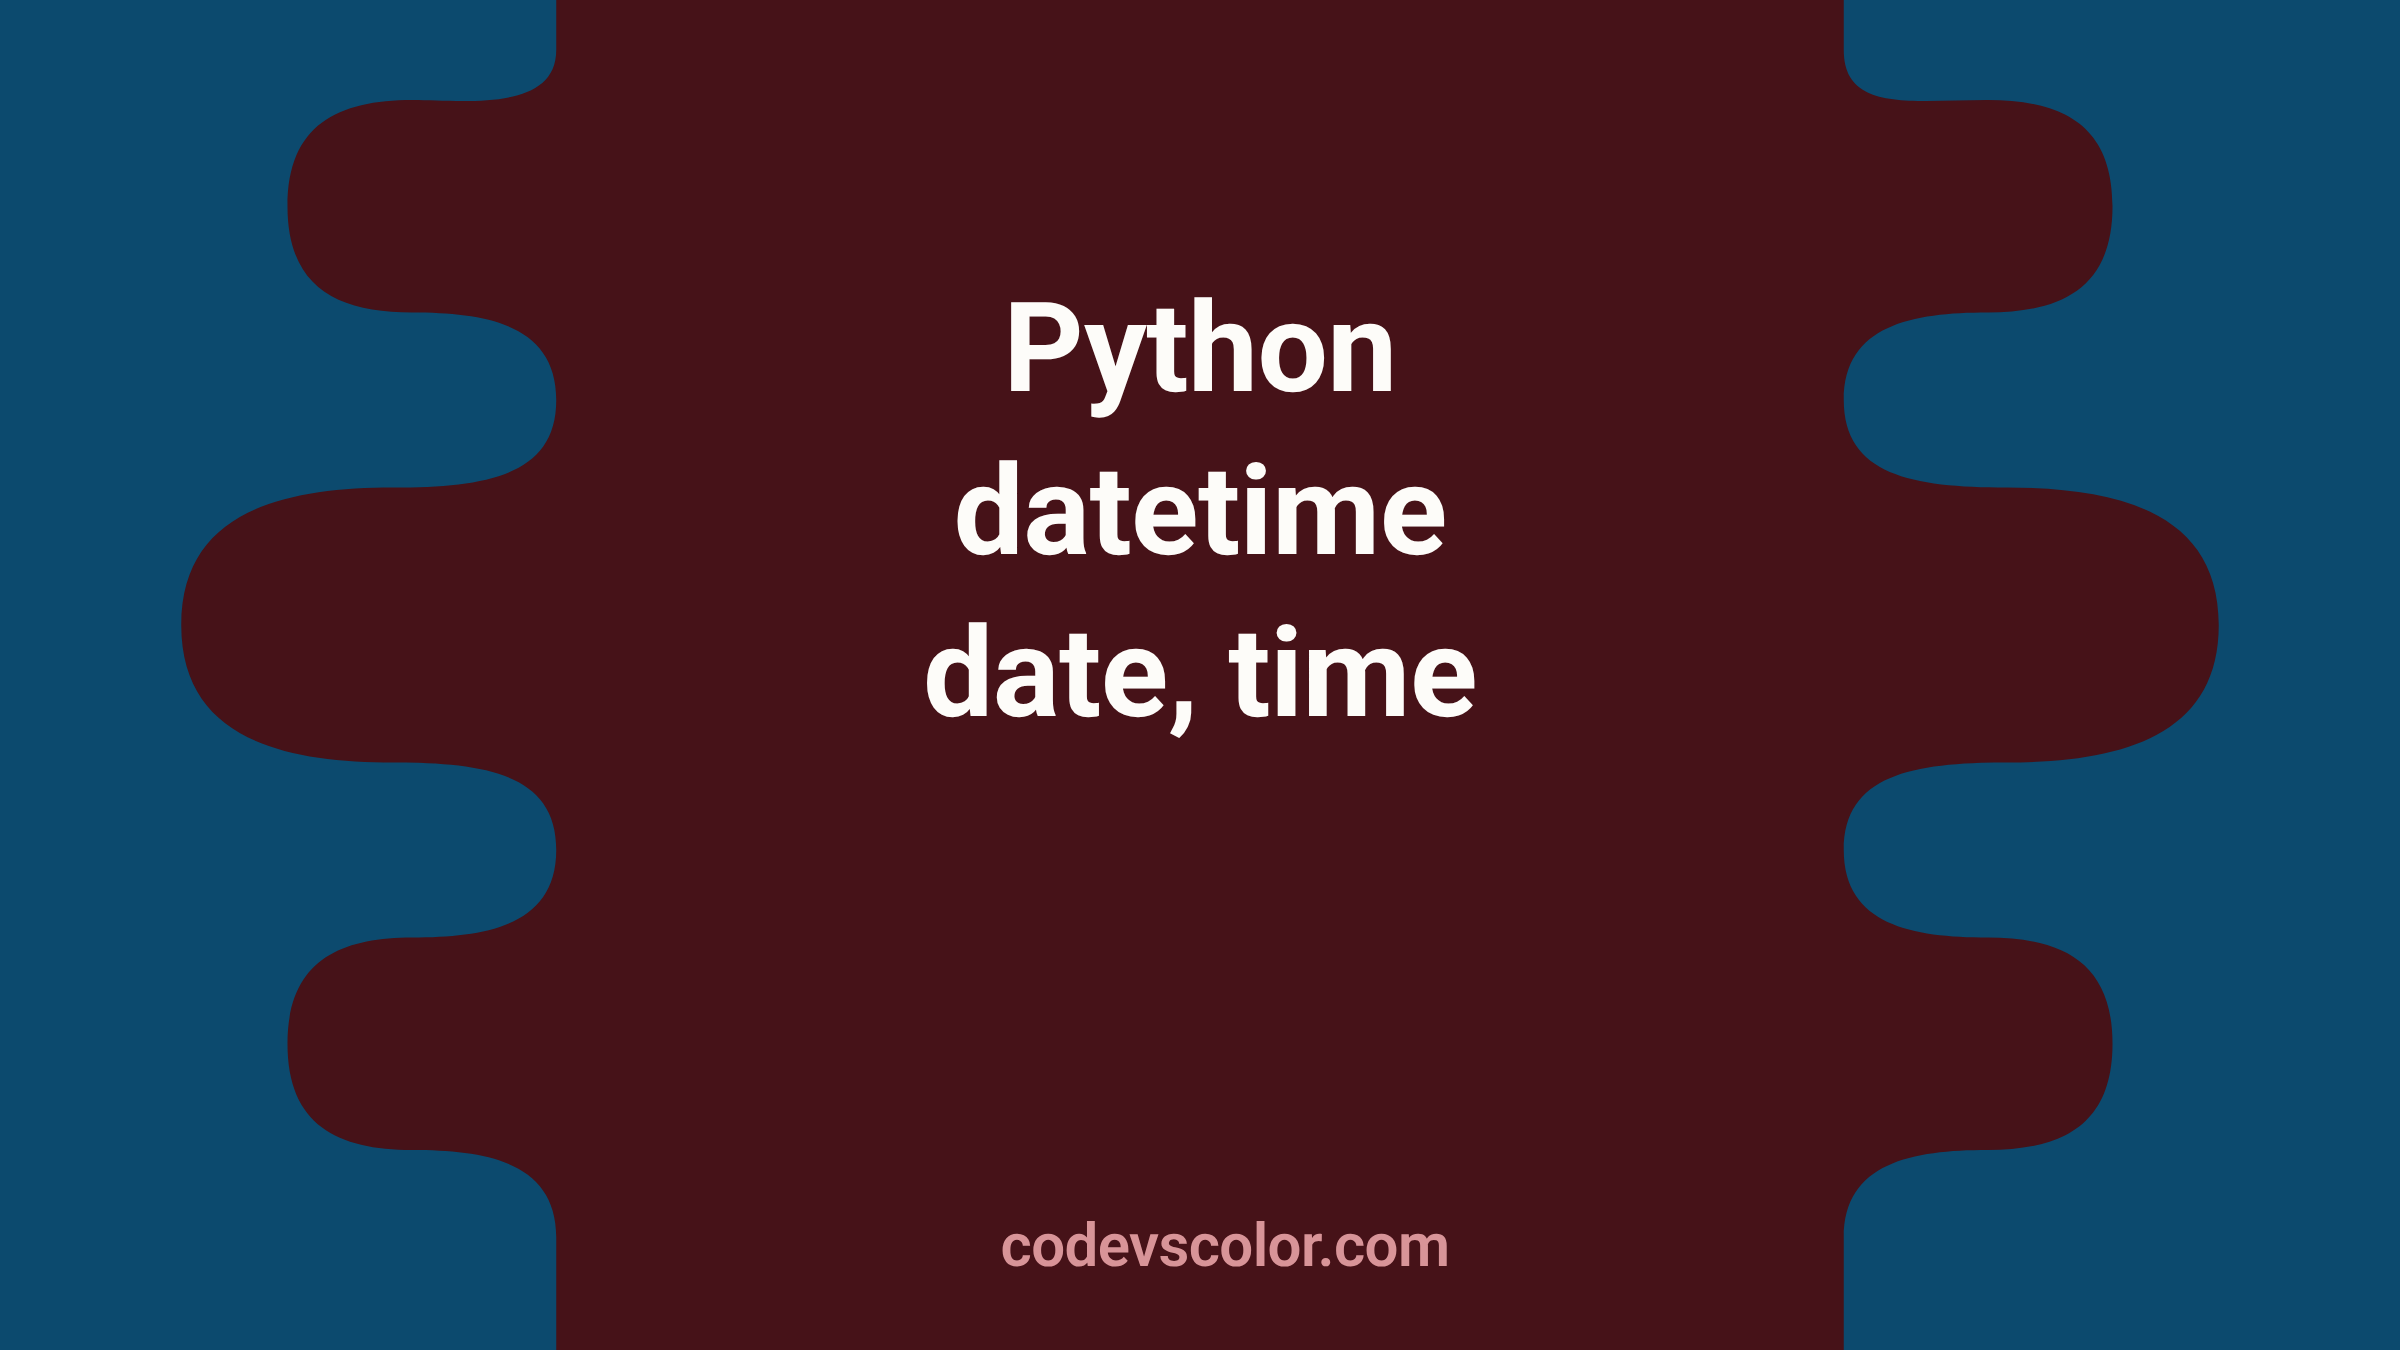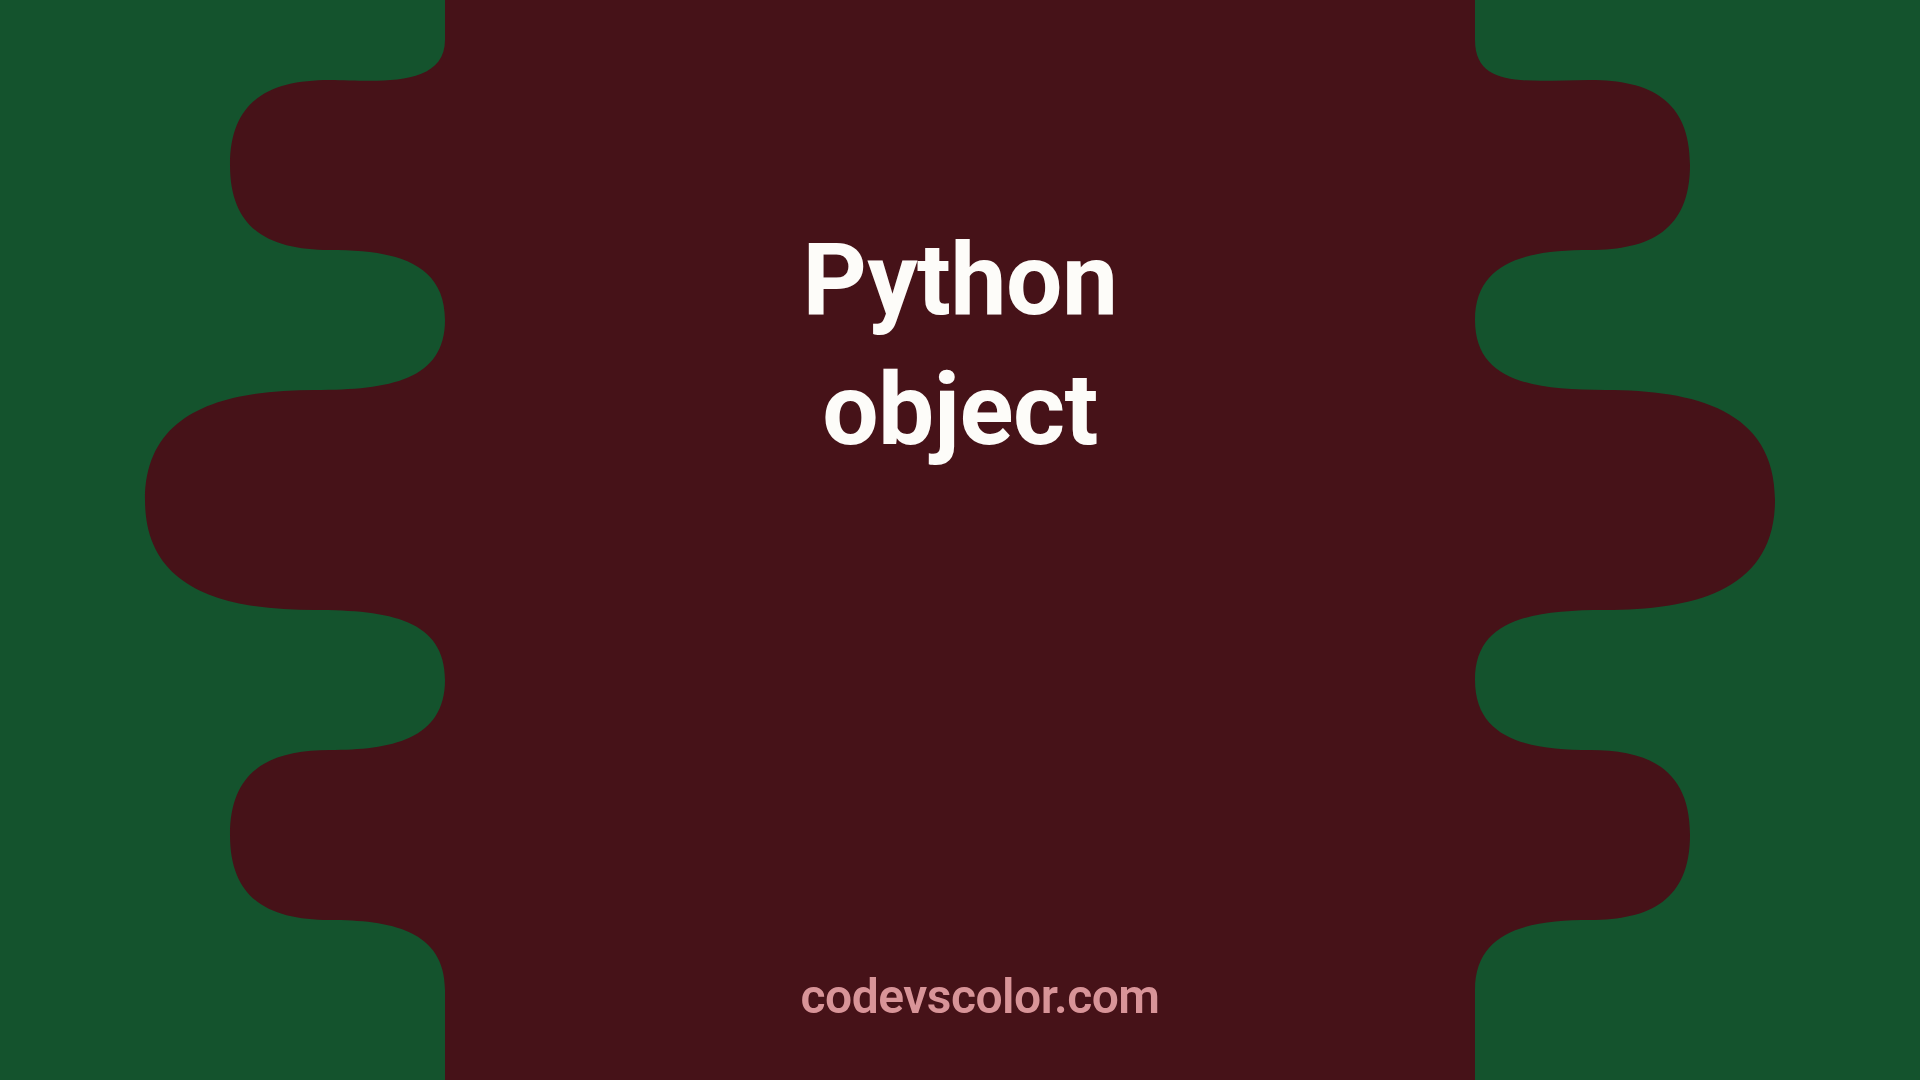--- a/index.html
+++ b/index.html
@@ -10,21 +10,21 @@
     body {
       width: 1920px;
       height: 1080px;
       overflow: hidden;
       font-family: -apple-system, BlinkMacSystemFont, "Segoe UI", Roboto, Helvetica, Arial, sans-serif;
     }
     .canvas {
       width: 1920px;
       height: 1080px;
       position: relative;
-      background: #14532d;
+      background: #0c4a6e;
     }
     .blob-overlay {
       position: absolute;
       top: 0;
       left: 0;
       width: 1920px;
       height: 1080px;
       pointer-events: none;
     }
     .title-block {
@@ -89,18 +89,19 @@
       C 1650 250 1690 230 1690 165
       C 1690 100 1650 80 1590 80
       C 1530 80 1475 90 1475 40
       C 1475 20 1475 -20 1475 -20
       Z
     "></path>
   </svg>
 
   <div class="title-block">
     <div>Python</div>
-    <div>object</div>
+    <div>datetime</div>
+    <div>date, time</div>
   </div>
 
   <div class="site-label">codevscolor.com</div>
 
 </div>
 
 </body></html>

